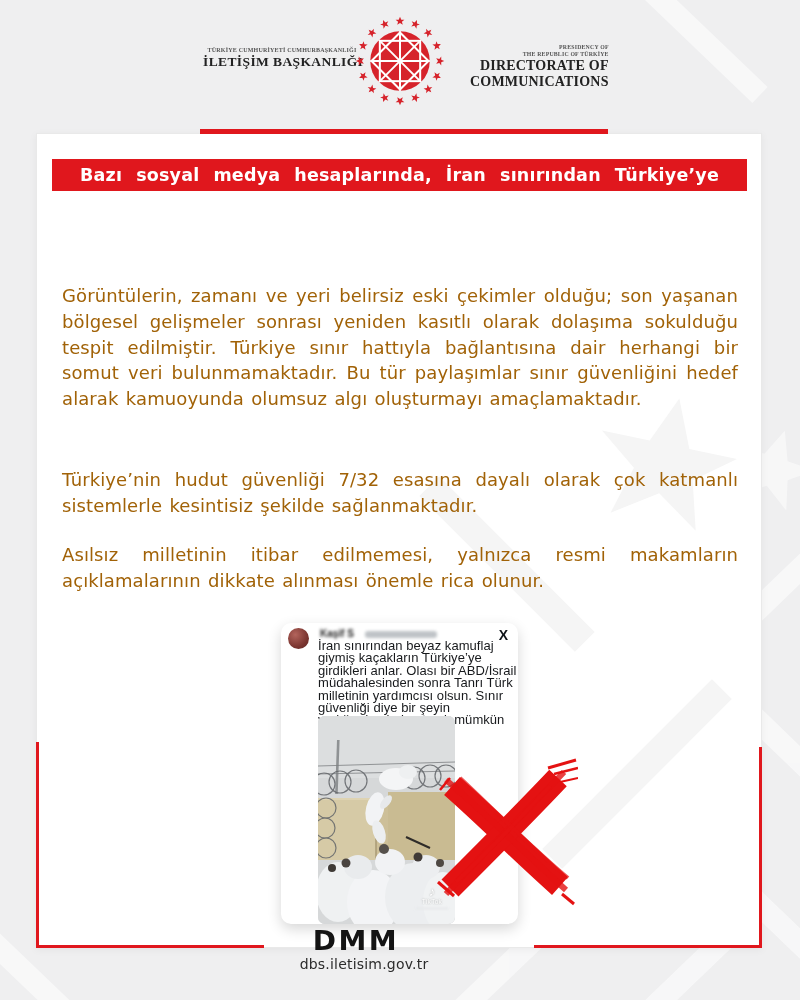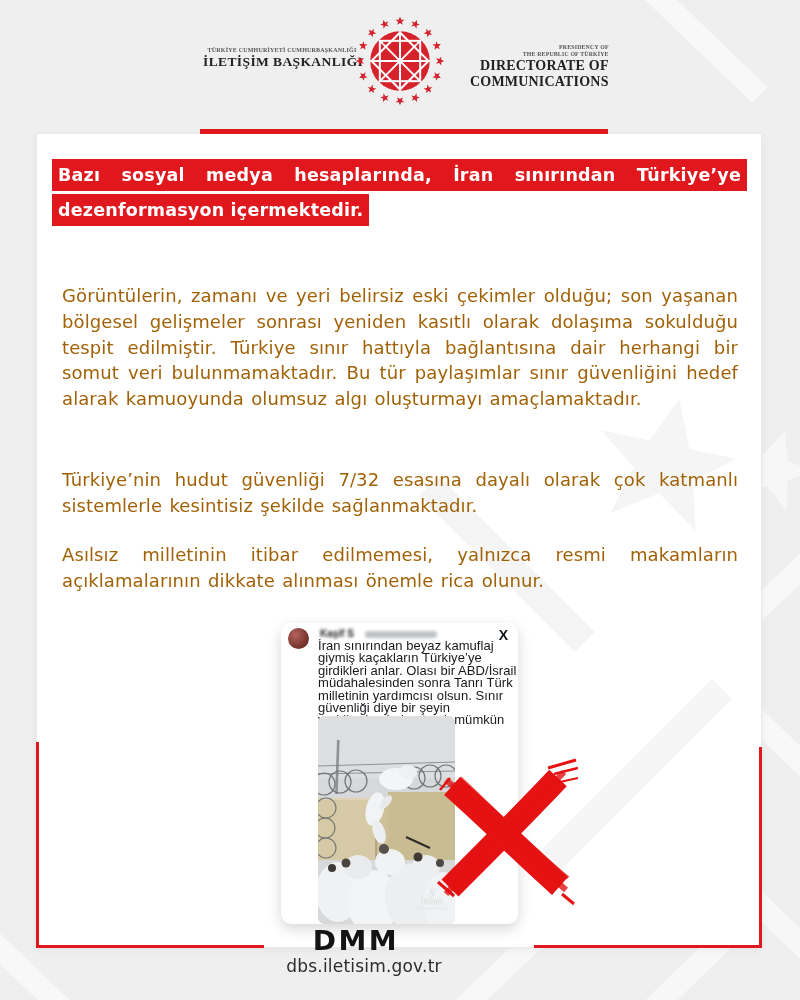--- a/index.html
+++ b/index.html
@@ -22,21 +22,21 @@
   
   .card{position:absolute;left:36px;top:133px;width:726px;height:815px;background:#ffffff;
         border:1px solid #e9e9e9;box-sizing:border-box;z-index:1;
         box-shadow:0 2px 8px rgba(0,0,0,.05);}
   .card-watermark{position:absolute;inset:0;overflow:hidden;z-index:0;}
   .top-red-bar{position:absolute;left:200px;top:129px;width:408px;height:5px;z-index:3;}
   .redseg{position:absolute;z-index:3;}
   
   .headline{position:absolute;left:52px;top:159px;width:695px;z-index:2;}
   .hl-bar{box-sizing:border-box;color:#fff;font-weight:bold;font-size:17.5px;
-          padding:6px 6px;margin-bottom:3px;letter-spacing:.2px;}
+          padding:6px 28px;margin-bottom:3px;letter-spacing:.2px;}
   .hl-just{width:100%;text-align:justify;text-align-last:justify;}
   .hl-last{display:inline-block;}
   
   .para{position:absolute;left:62px;width:676px;z-index:2;font-size:18px;line-height:25.8px;
         color:#a16207;text-align:justify;word-spacing:1.5px;letter-spacing:.1px;}
   
   .tweet{position:absolute;left:281px;top:623px;width:237px;height:301px;background:#fff;
          border-radius:10px;box-shadow:0 5px 14px rgba(0,0,0,.16);z-index:2;
          font-family:"Liberation Sans",sans-serif;}
   .avatar{position:absolute;left:7px;top:5px;width:21px;height:21px;border-radius:50%;
@@ -55,21 +55,21 @@
   .tiktok-note{font-size:13px;line-height:12px;text-shadow:0 0 2px rgba(0,0,0,.35);}
   .tiktok-label{font-size:6.5px;letter-spacing:.3px;text-shadow:0 0 2px rgba(0,0,0,.35);}
   .tiktok-handle{margin:2px auto 0;width:34px;height:3.5px;border-radius:2px;background:#e8eaec;
                  filter:blur(1px);opacity:.85;}
   
   .stamp{position:absolute;left:436px;top:756px;z-index:4;}
   
   .footer{position:absolute;left:0;top:929px;width:712px;text-align:center;z-index:4;}
   .dmm{font-size:28px;font-weight:bold;letter-spacing:2.5px;color:#141414;
        transform:scaleY(.92);line-height:26px;}
-  .dmm-url{font-size:17px;color:#2c2c2c;letter-spacing:.2px;margin-top:1px;margin-left:16px;}
+  .dmm-url{font-size:14px;color:#2c2c2c;letter-spacing:.2px;margin-top:1px;margin-left:16px;}
 </style>
 </head>
 <body>
 
 <div class="canvas">
 
   <svg class="bg-watermark" width="800" height="1000" viewBox="0 0 800 1000">
     <g stroke="#ffffff" stroke-width="22" fill="none" opacity="0.55">
       <polyline points="830,540 700,665 830,790"></polyline>
       <polyline points="630,1030 760,905 890,1030"></polyline>
@@ -139,21 +139,20 @@
 
   <div class="top-red-bar" style="background:#e0171d"></div>
 
   <div class="redseg" style="left:36px;top:742px;width:3px;height:206px;background:#e0171d"></div>
   <div class="redseg" style="left:759px;top:747px;width:3px;height:201px;background:#e0171d"></div>
   <div class="redseg" style="left:36px;top:945px;width:228px;height:3px;background:#e0171d"></div>
   <div class="redseg" style="left:534px;top:945px;width:228px;height:3px;background:#e0171d"></div>
 
   <div class="headline">
     <div class="hl-bar hl-just" style="background:#e0171d">Bazı sosyal medya hesaplarında, İran sınırından Türkiye’ye</div>
-    <div class="hl-bar hl-last" style="background:#e0171d">dezenformasyon içermektedir.</div>
   </div>
 
   <div class="para" style="top:283px">Görüntülerin, zamanı ve yeri belirsiz eski çekimler olduğu; son yaşanan bölgesel gelişmeler sonrası yeniden kasıtlı olarak dolaşıma sokulduğu tespit edilmiştir. Türkiye sınır hattıyla bağlantısına dair herhangi bir somut veri bulunmamaktadır. Bu tür paylaşımlar sınır güvenliğini hedef alarak kamuoyunda olumsuz algı oluşturmayı amaçlamaktadır.</div>
   <div class="para" style="top:467px">Türkiye’nin hudut güvenliği 7/32 esasına dayalı olarak çok katmanlı sistemlerle kesintisiz şekilde sağlanmaktadır.</div>
   <div class="para" style="top:542px">Asılsız milletinin itibar edilmemesi, yalnızca resmi makamların açıklamalarının dikkate alınması önemle rica olunur.</div>
 
   <div class="tweet">
     <div class="avatar"></div>
     <div class="t-name">Kaşif S</div>
     <div class="t-handle"></div>

